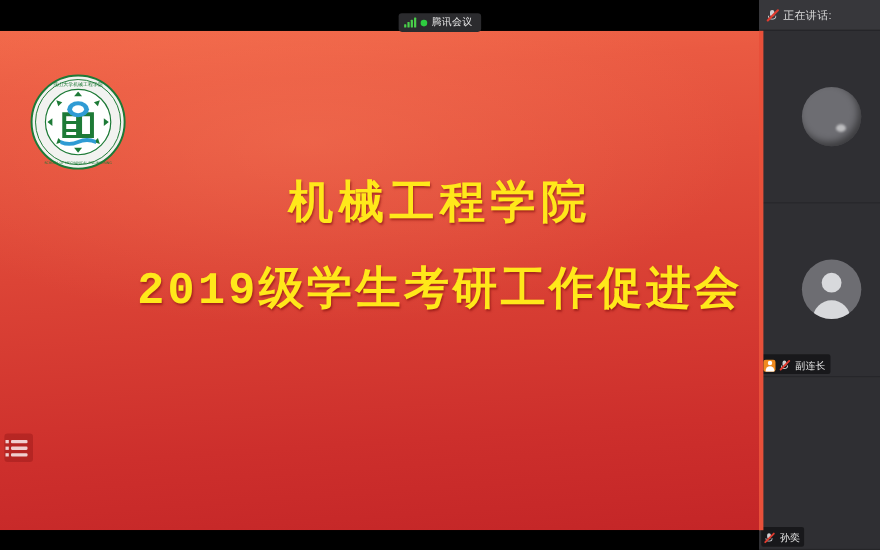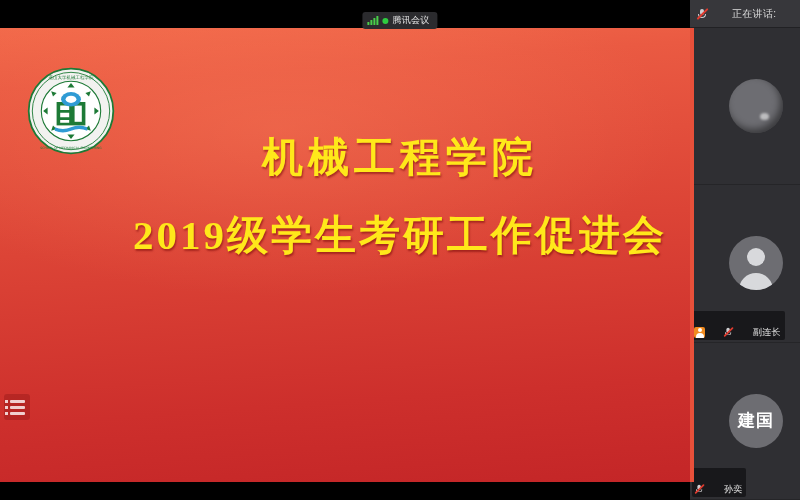--- a/index.html
+++ b/index.html
@@ -25,31 +25,32 @@
   }
 
   
   .logo { position:absolute; left:22px; top:38px; width:98px; height:90px; z-index:3; }
   .logo svg { width:100%; height:100%; display:block; }
 
   
   .slide-title, .slide-subtitle, .slide-date {
     position:absolute; width:100%; text-align:center;
     font-family:"Liberation Serif","DejaVu Serif",serif;
-    white-space:nowrap; z-index:3;
+    white-space:nowrap; z-index:3;margin-top:26px;
   }
   .slide-title {
     top:102px; font-size:41px; font-weight:700; color:#ffe81a;
     letter-spacing:5px;
     text-shadow:1px 2px 2px rgba(120,10,10,.55);
   }
   .slide-subtitle {
     top:180px; font-size:41px; font-weight:700; color:#ffe81a;
     letter-spacing:3px;
     text-shadow:1px 2px 2px rgba(120,10,10,.55);
+    font-family:Liberation Mono, monospace;
   }
   .slide-date {
     top:318px; font-size:29px; font-weight:400; color:#fff; letter-spacing:1px;
     text-shadow:0 1px 2px rgba(120,10,10,.4);
   }
 
   
   .slide-menu-icon{
     position:absolute; left:4px; bottom:62px; width:26px; height:26px;
     background:rgba(150,24,24,.45); border-radius:3px; z-index:4;
@@ -77,21 +78,21 @@
   .sidebar{
     position:absolute; right:0; top:0; width:110px; height:500px;
     background:#2b2b2e; z-index:10;
     display:flex; flex-direction:column;
   }
   .sidebar-accent{
     position:absolute; left:0; top:28px; width:4px; height:454px;
     background:#e8503a; z-index:11;
   }
   .sidebar-header{
-    height:28px; flex:0 0 28px; display:flex; align-items:center; gap:24px;
+    height:28px; flex:0 0 28px; display:flex; align-items:center; gap:4px;
     padding-left:6px; background:#37373b; border-bottom:1px solid #212124;
   }
   .sidebar-header .hdr-label{ color:#dcdcdc; font-size:10px; letter-spacing:.3px; }
 
   .mic-off-icon{ width:12px; height:12px; position:relative; flex:0 0 12px; }
   .mic-off-icon .body{
     position:absolute; left:4px; top:1px; width:4px; height:6px;
     background:#cfcfd2; border-radius:2px;
   }
   .mic-off-icon .stand{
@@ -161,22 +162,22 @@
     margin-left:28px;
     display:flex; align-items:center; justify-content:center;
   }
   .av-blue span{
     color:#fff; font-size:17px; font-weight:700; letter-spacing:1px;
     font-family:"Liberation Sans","DejaVu Sans",sans-serif;
   }
 
   .tile-label{
     position:absolute; left:2px; bottom:2px;
-    display:flex; align-items:center; gap:18px;
-    background:rgba(20,20,22,.82); padding:15px 4px 1px 2px; border-radius:2px;
+    display:flex; align-items:center; gap:3px;
+    background:rgba(20,20,22,.82); padding:4px 4px 1px 2px; border-radius:2px;
     max-width:106px;
   }
   .tile-label .name{ color:#e6e6e6; font-size:9px; white-space:nowrap; letter-spacing:.2px; }
   .host-icon{
     width:11px; height:11px; flex:0 0 11px; background:#f08a1e; border-radius:2px;
     position:relative; overflow:hidden;
   }
   .host-icon::before{
     content:""; position:absolute; left:50%; top:1.5px; transform:translateX(-50%);
     width:4px; height:4px; border-radius:50%; background:#fff;
@@ -274,23 +275,20 @@
               <span class="stand"></span>
               <span class="slash"></span>
           </span>
           <span class="name">副连长</span>
         </div>
       </div>
 
 
 
       <div class="tile">
-        <div class="avatar av-blue">
-          <span>建国</span>
-        </div>
         <div class="tile-label">
           <span class="mic-off-icon mic-sm">
             <span class="body"></span>
               <span class="stand"></span>
               <span class="slash"></span>
           </span>
           <span class="name">孙奕</span>
         </div>
       </div>
 

